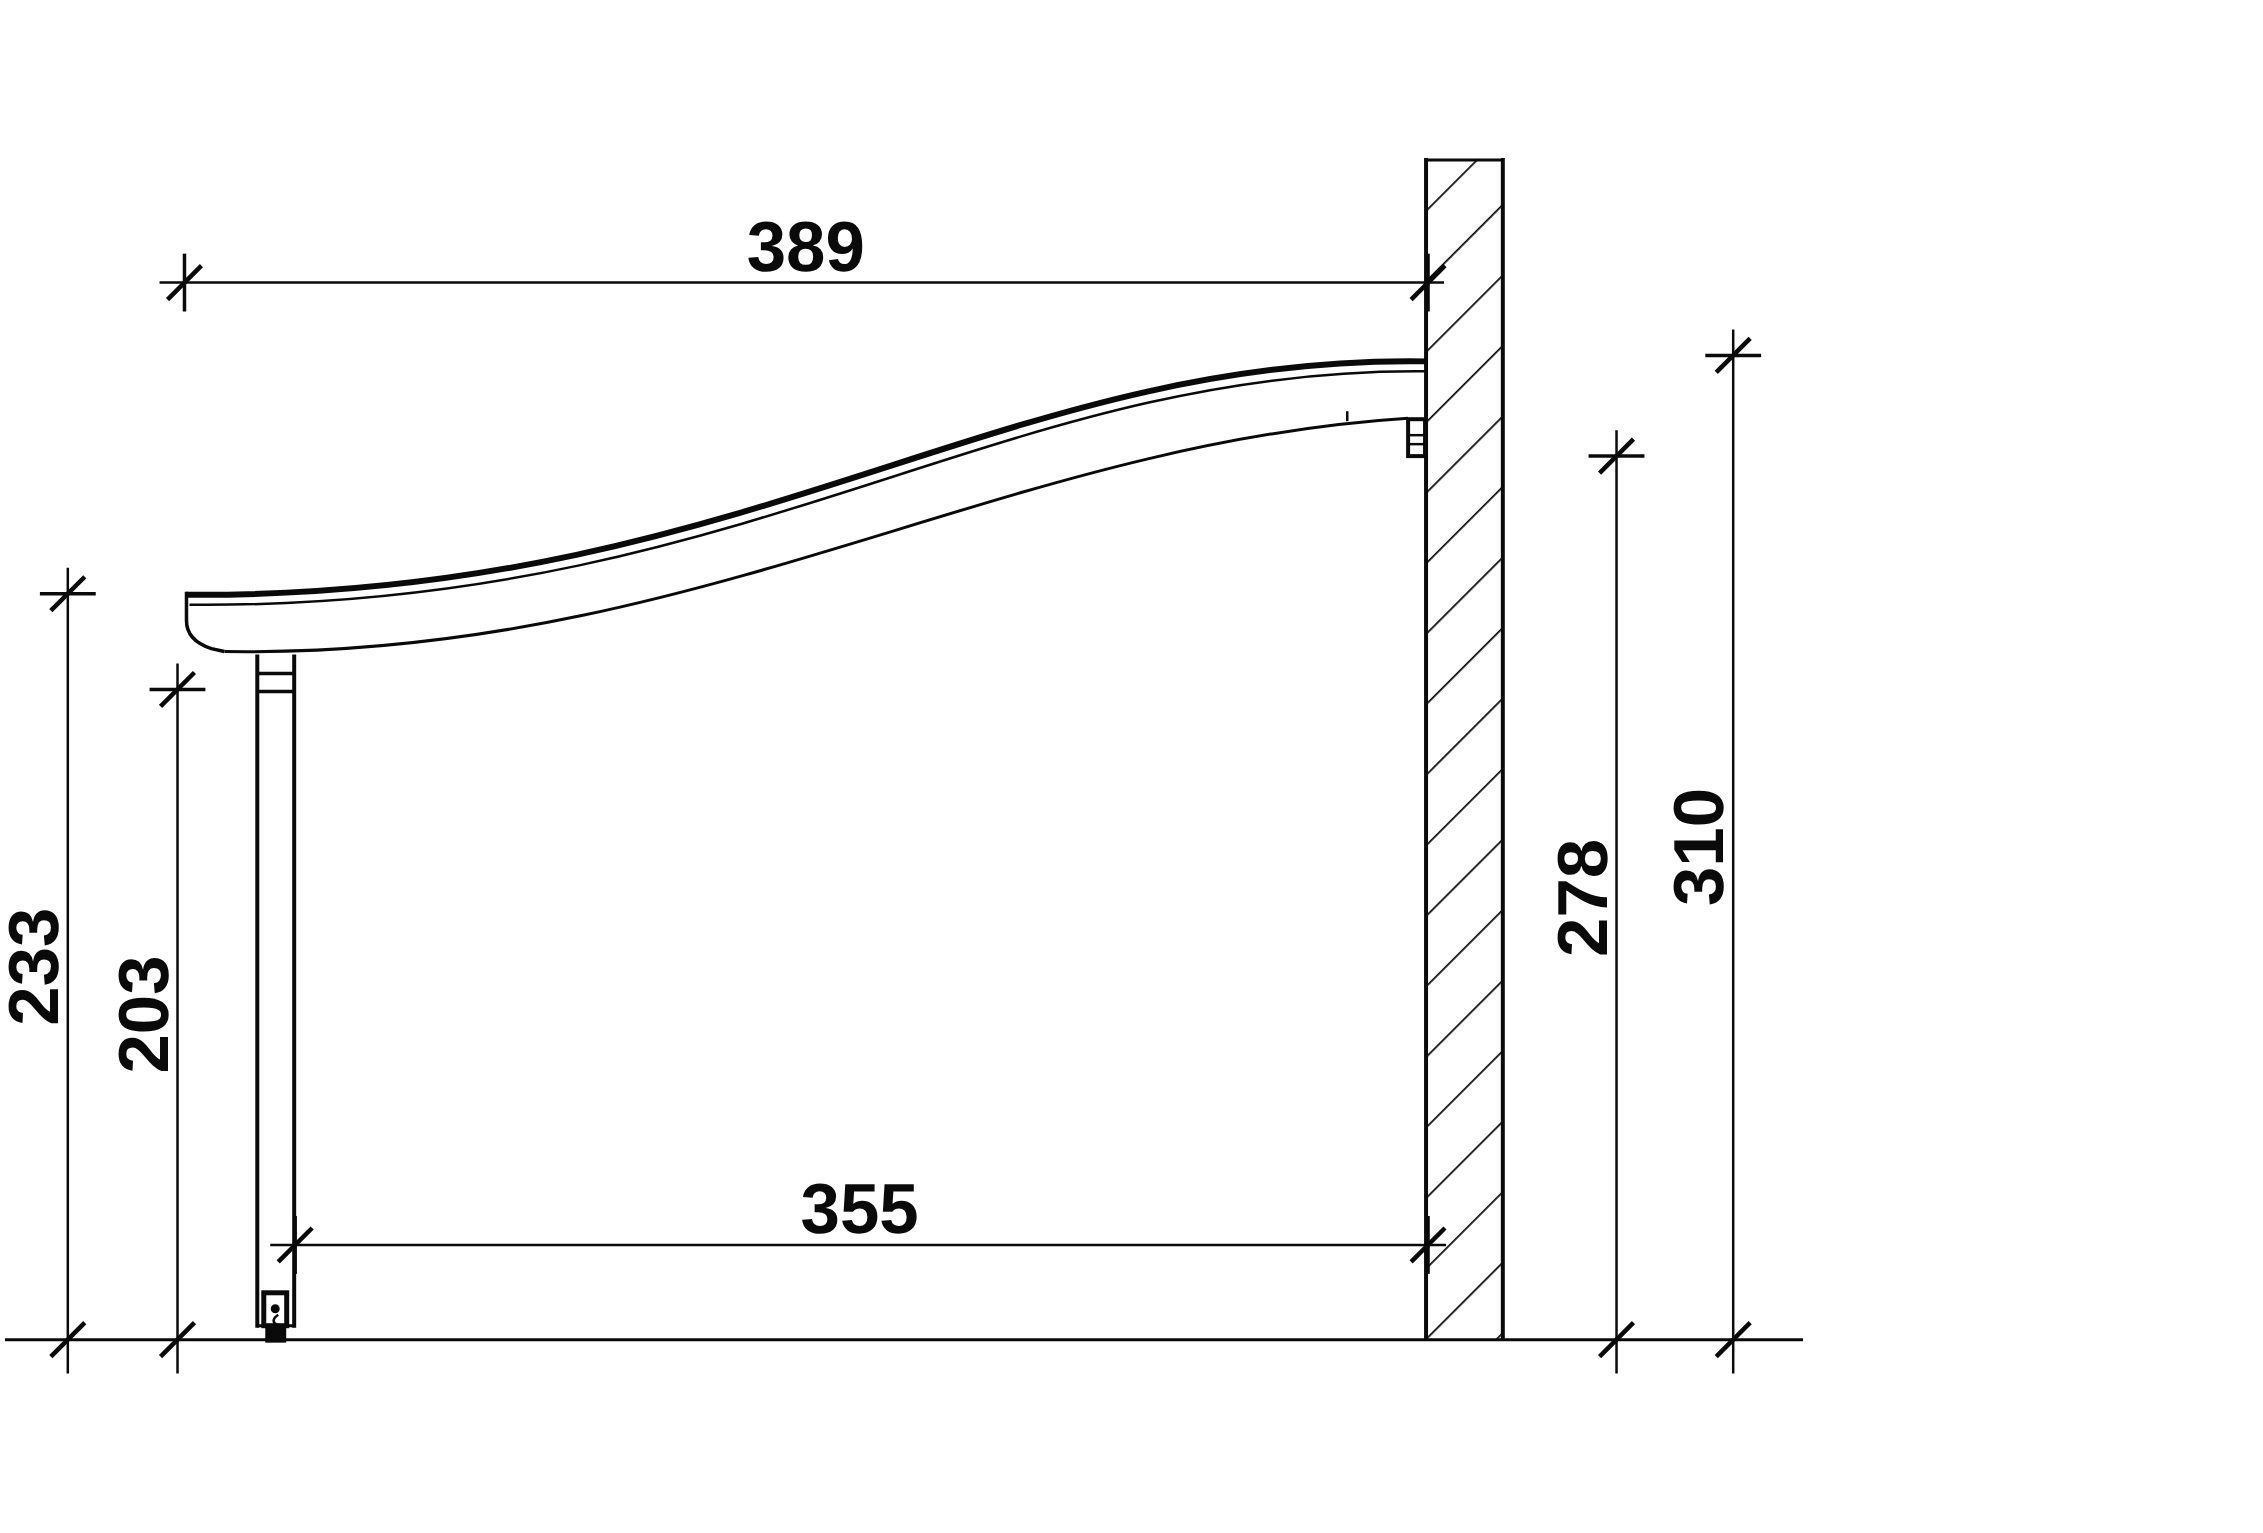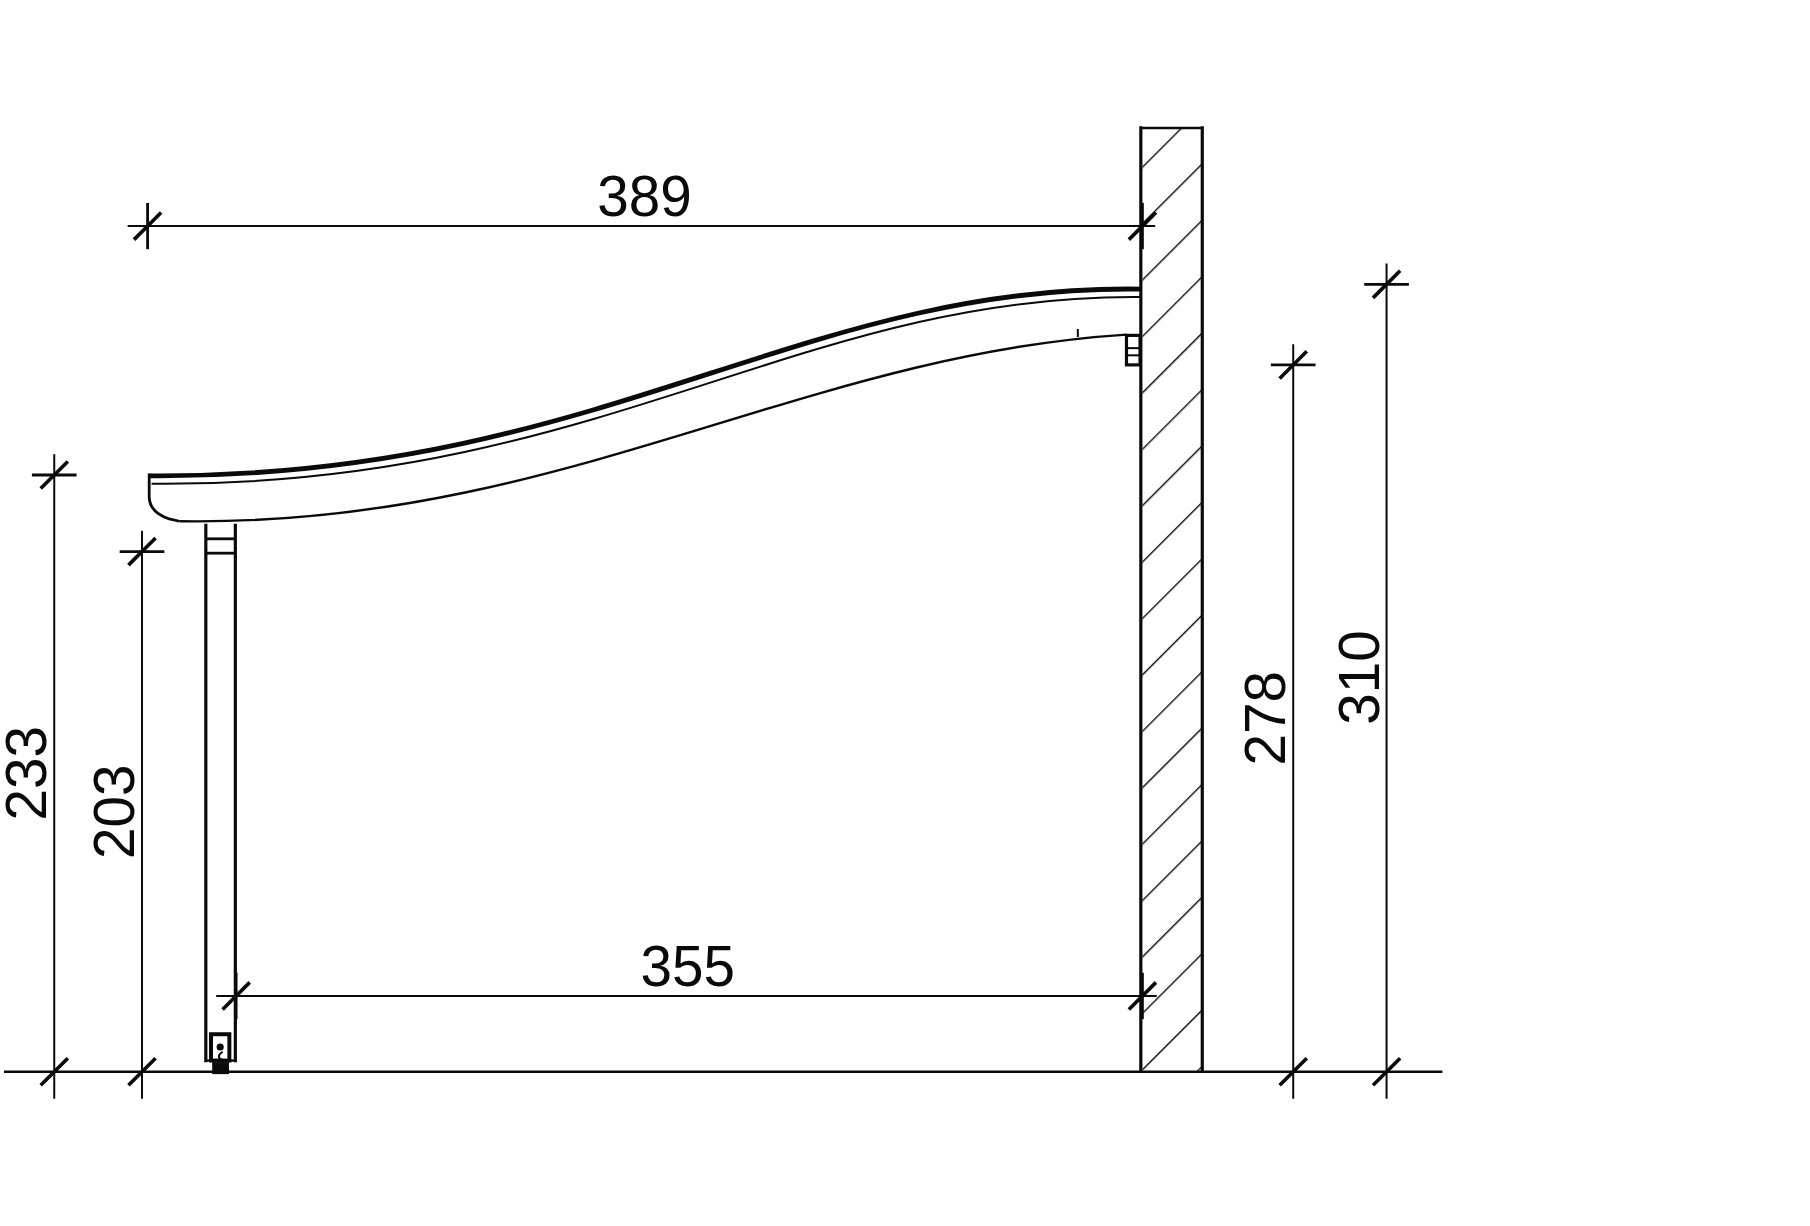--- a/index.html
+++ b/index.html
@@ -7,20 +7,21 @@
     padding: 0;
     background: #ffffff;
   }
   .drawing-stage {
     position: relative;
     width: 1444px;
     height: 1226px;
     background: var(--bg-color, #ffffff);
     color: var(--line-color, #000000);
     overflow: hidden;
+    font-weight: bold;
   }
   .drawing-stage svg {
     display: block;
     width: 100%;
     height: 100%;
   }
   .dim-label {
     font-family: "Liberation Sans", "DejaVu Sans", sans-serif;
     font-size: 71px;
     fill: currentColor;

